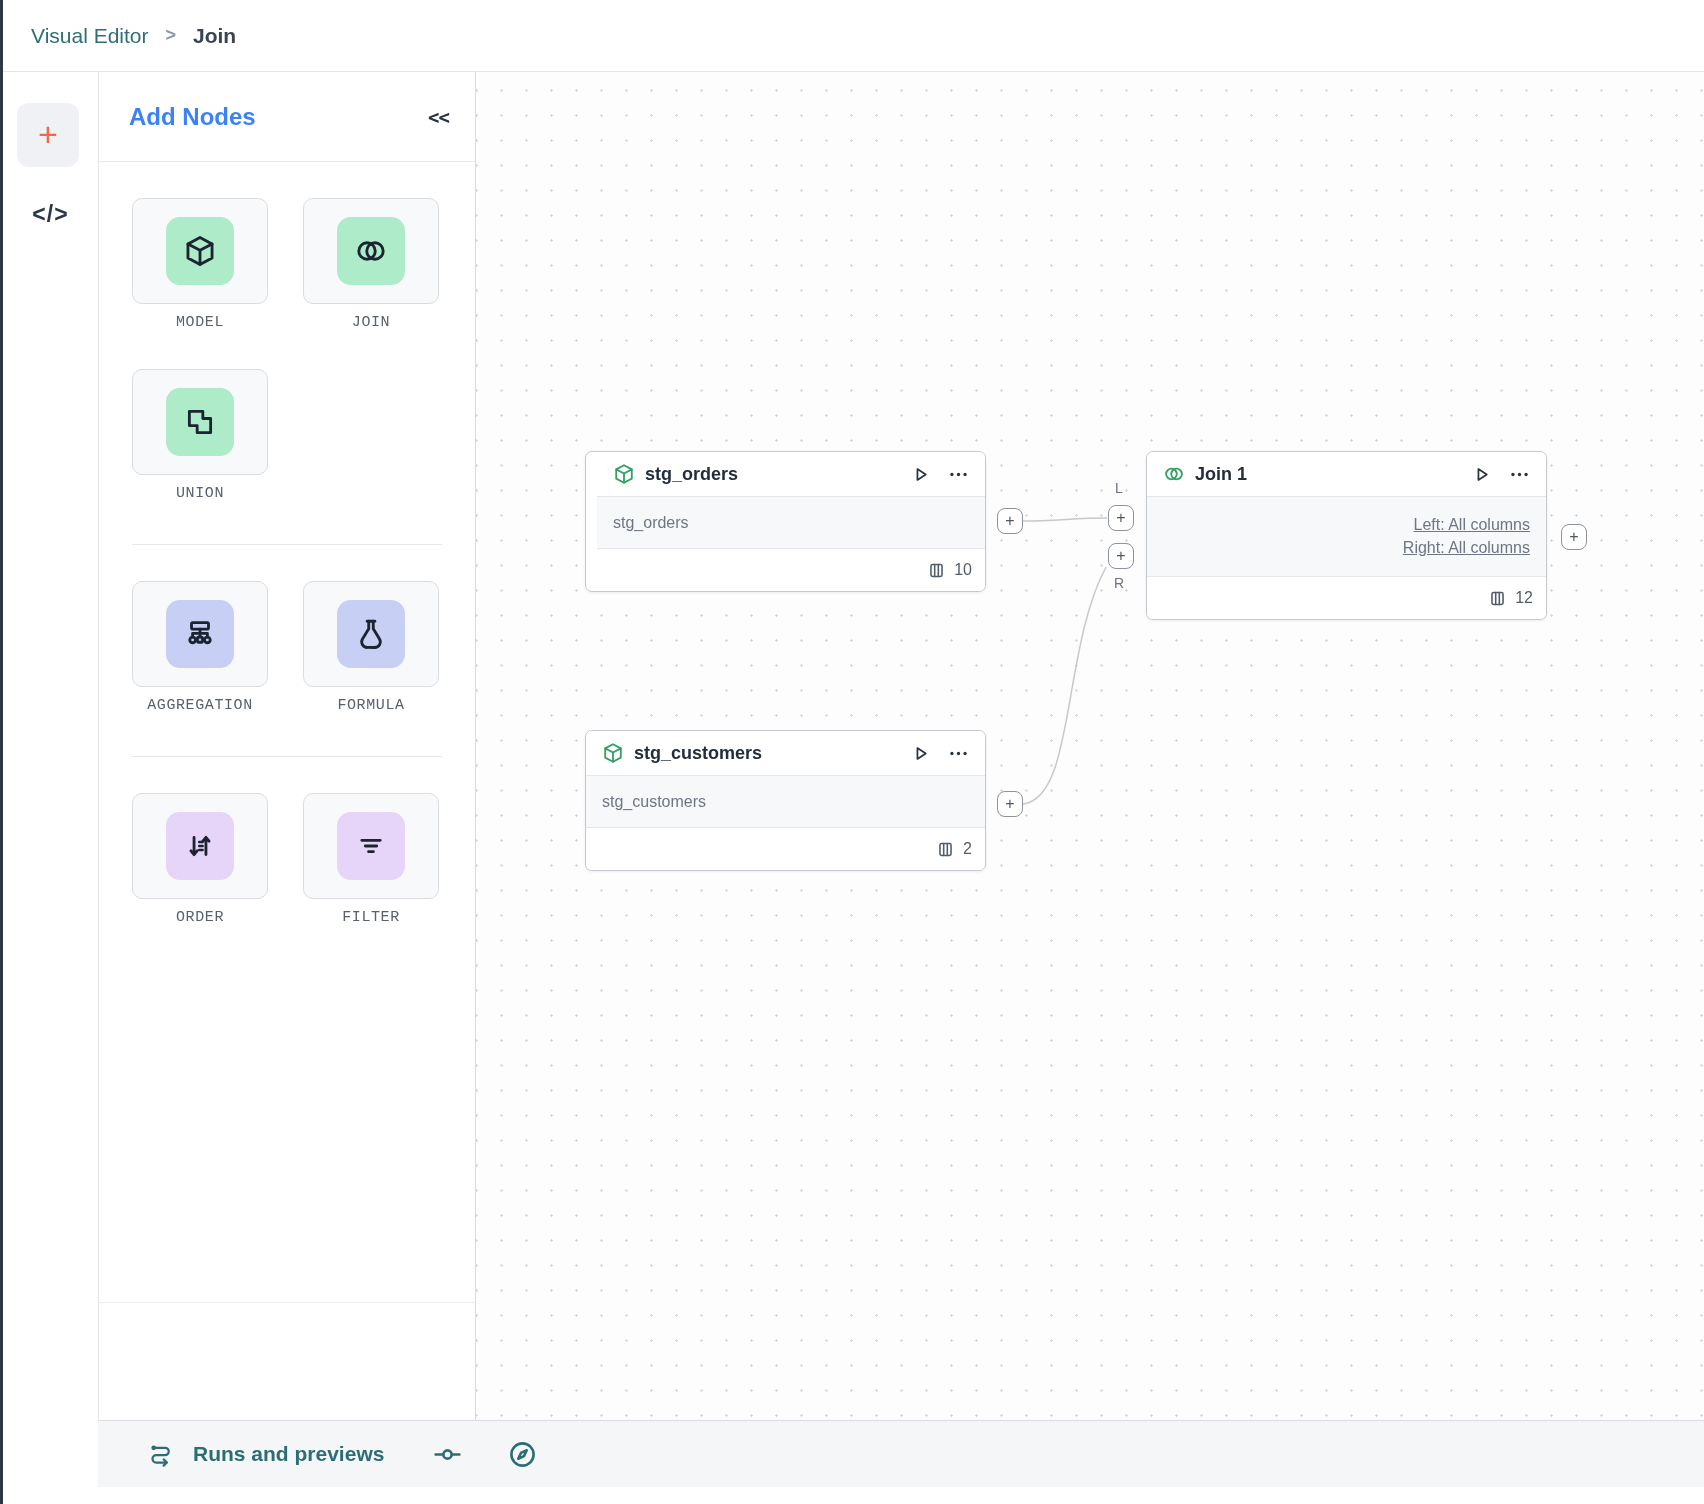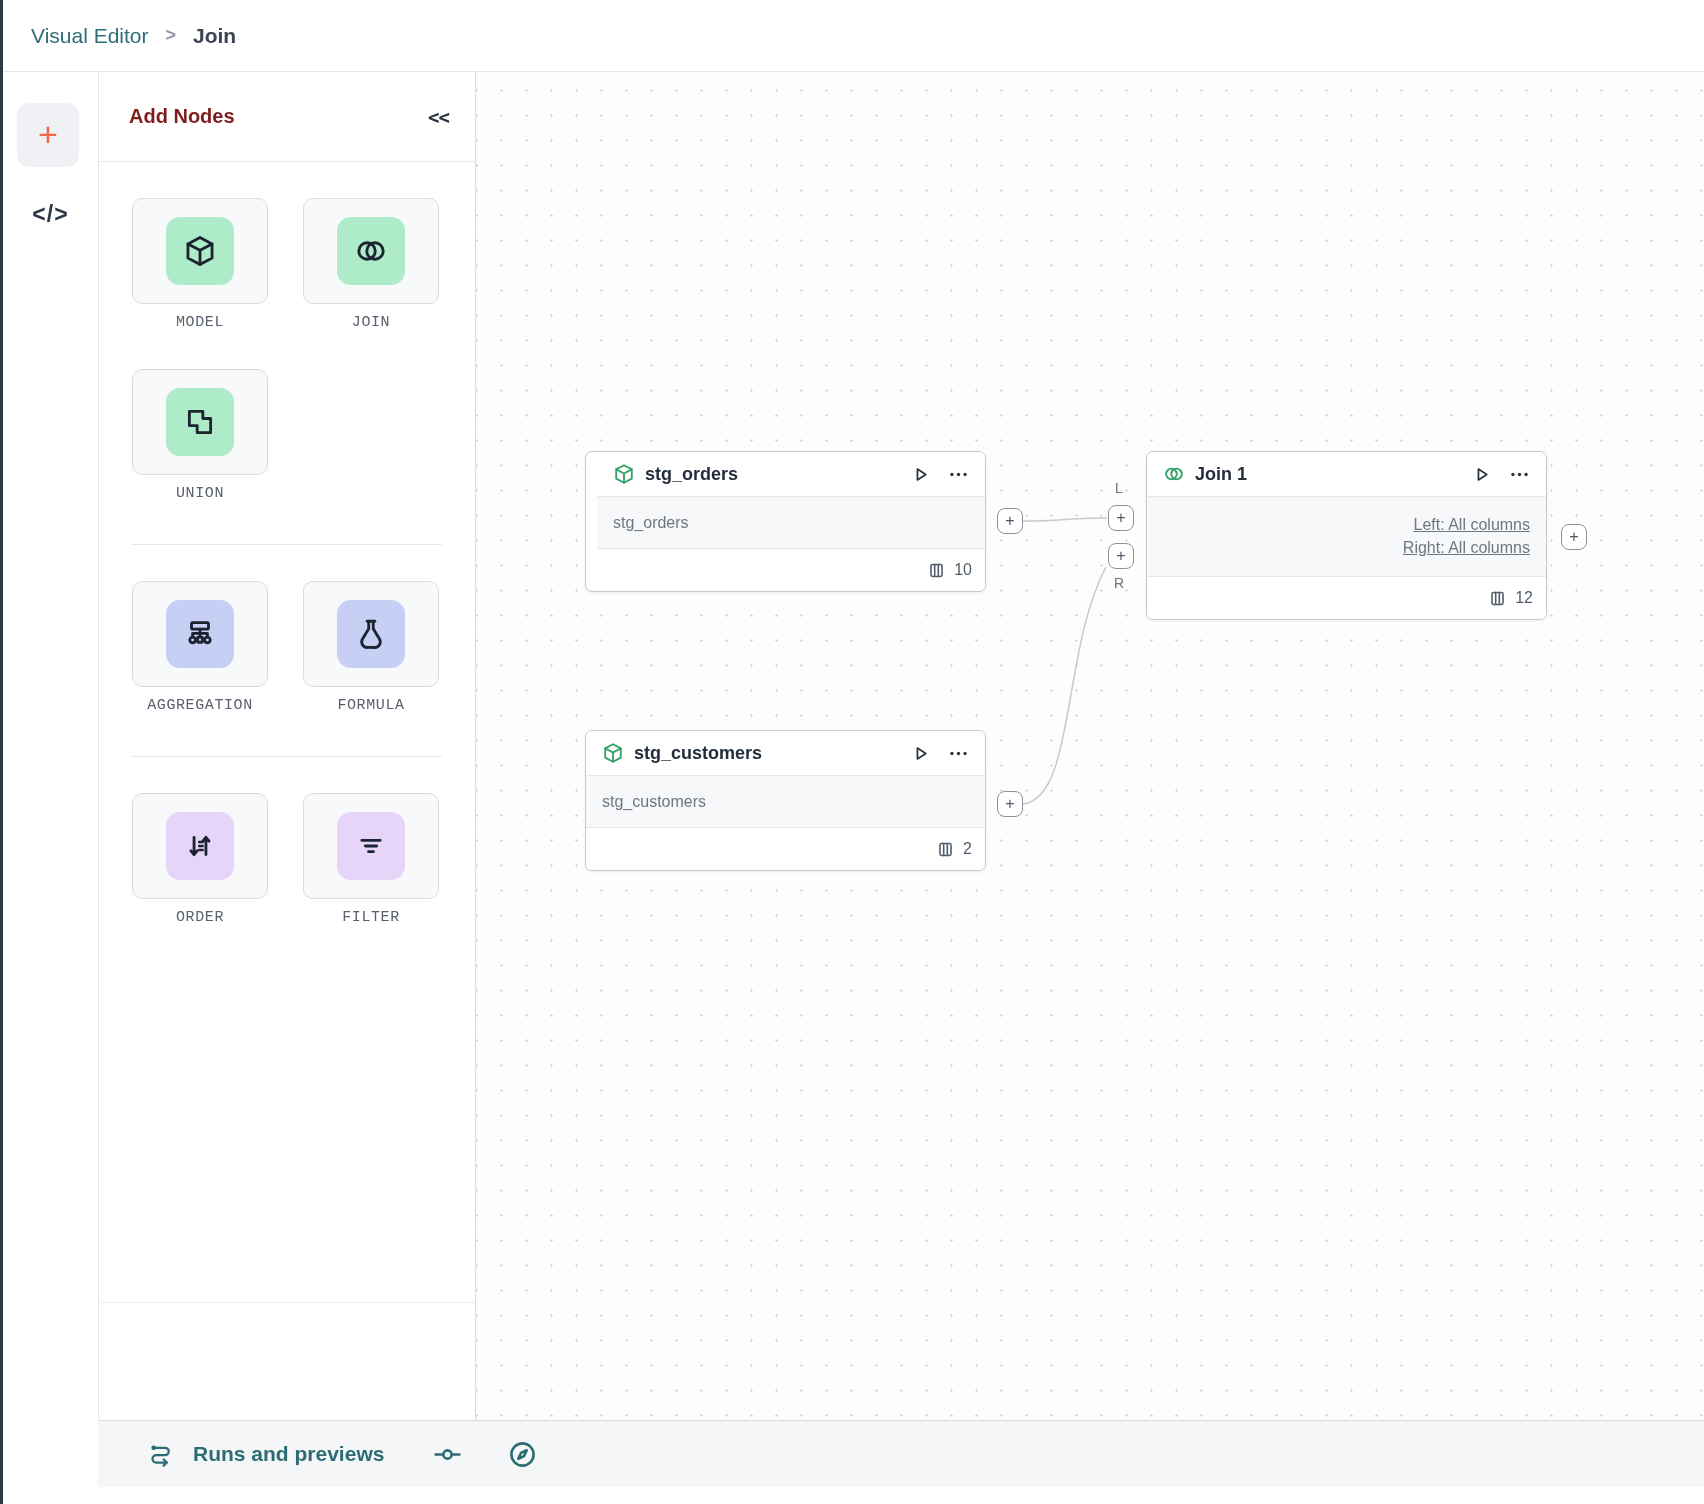--- a/index.html
+++ b/index.html
@@ -24,21 +24,21 @@
   .rail-add span { color:#f26749; font-size:34px; font-weight:300; line-height:1; margin-top:-3px; }
   .rail-code { position:absolute; left:0; top:122px; width:95px; height:40px; background:transparent; border:none;
                cursor:pointer; display:flex; align-items:center; justify-content:center; }
   .rail-code span { color:#2c3848; font-size:23px; font-weight:700; letter-spacing:1px; }
 
   
   .panel { position:absolute; left:98px; top:72px; width:378px; height:1348px; background:#fff;
            border-left:1px solid #e3e5e9; border-right:1px solid #d9dce1; z-index:5; }
   .panel-head { height:90px; display:flex; align-items:center; justify-content:space-between;
                 padding:0 26px 0 30px; border-bottom:1px solid #e8eaee; }
-  .panel-head h2 { font-size:20px; font-weight:700; color:#7f1d1d;text-align:center; }
+  .panel-head h2 { font-size:24px; font-weight:700; color:#3b82f6;text-align:center; }
   .collapse-btn { background:none; border:none; cursor:pointer; color:#2a3342; font-size:19px;
                   font-weight:600; letter-spacing:-1px; font-family:"DejaVu Sans Mono", monospace; }
   .panel-body { padding:36px 33px 0 33px; }
   .tile-grid { display:grid; grid-template-columns:136px 136px; column-gap:35px; row-gap:38px; }
   .tile { display:flex; flex-direction:column; align-items:center; cursor:pointer;font-family:Liberation Mono, monospace; }
   .tile-card { width:136px; height:106px; background:#f8f9fb; border:1.5px solid #d9dce1; border-radius:10px;
                display:flex; align-items:center; justify-content:center; }
   .tile-ic { width:68px; height:68px; border-radius:14px; display:flex; align-items:center; justify-content:center;
              color:#1b2430; }
   .tile-ic svg { width:34px; height:34px; }

